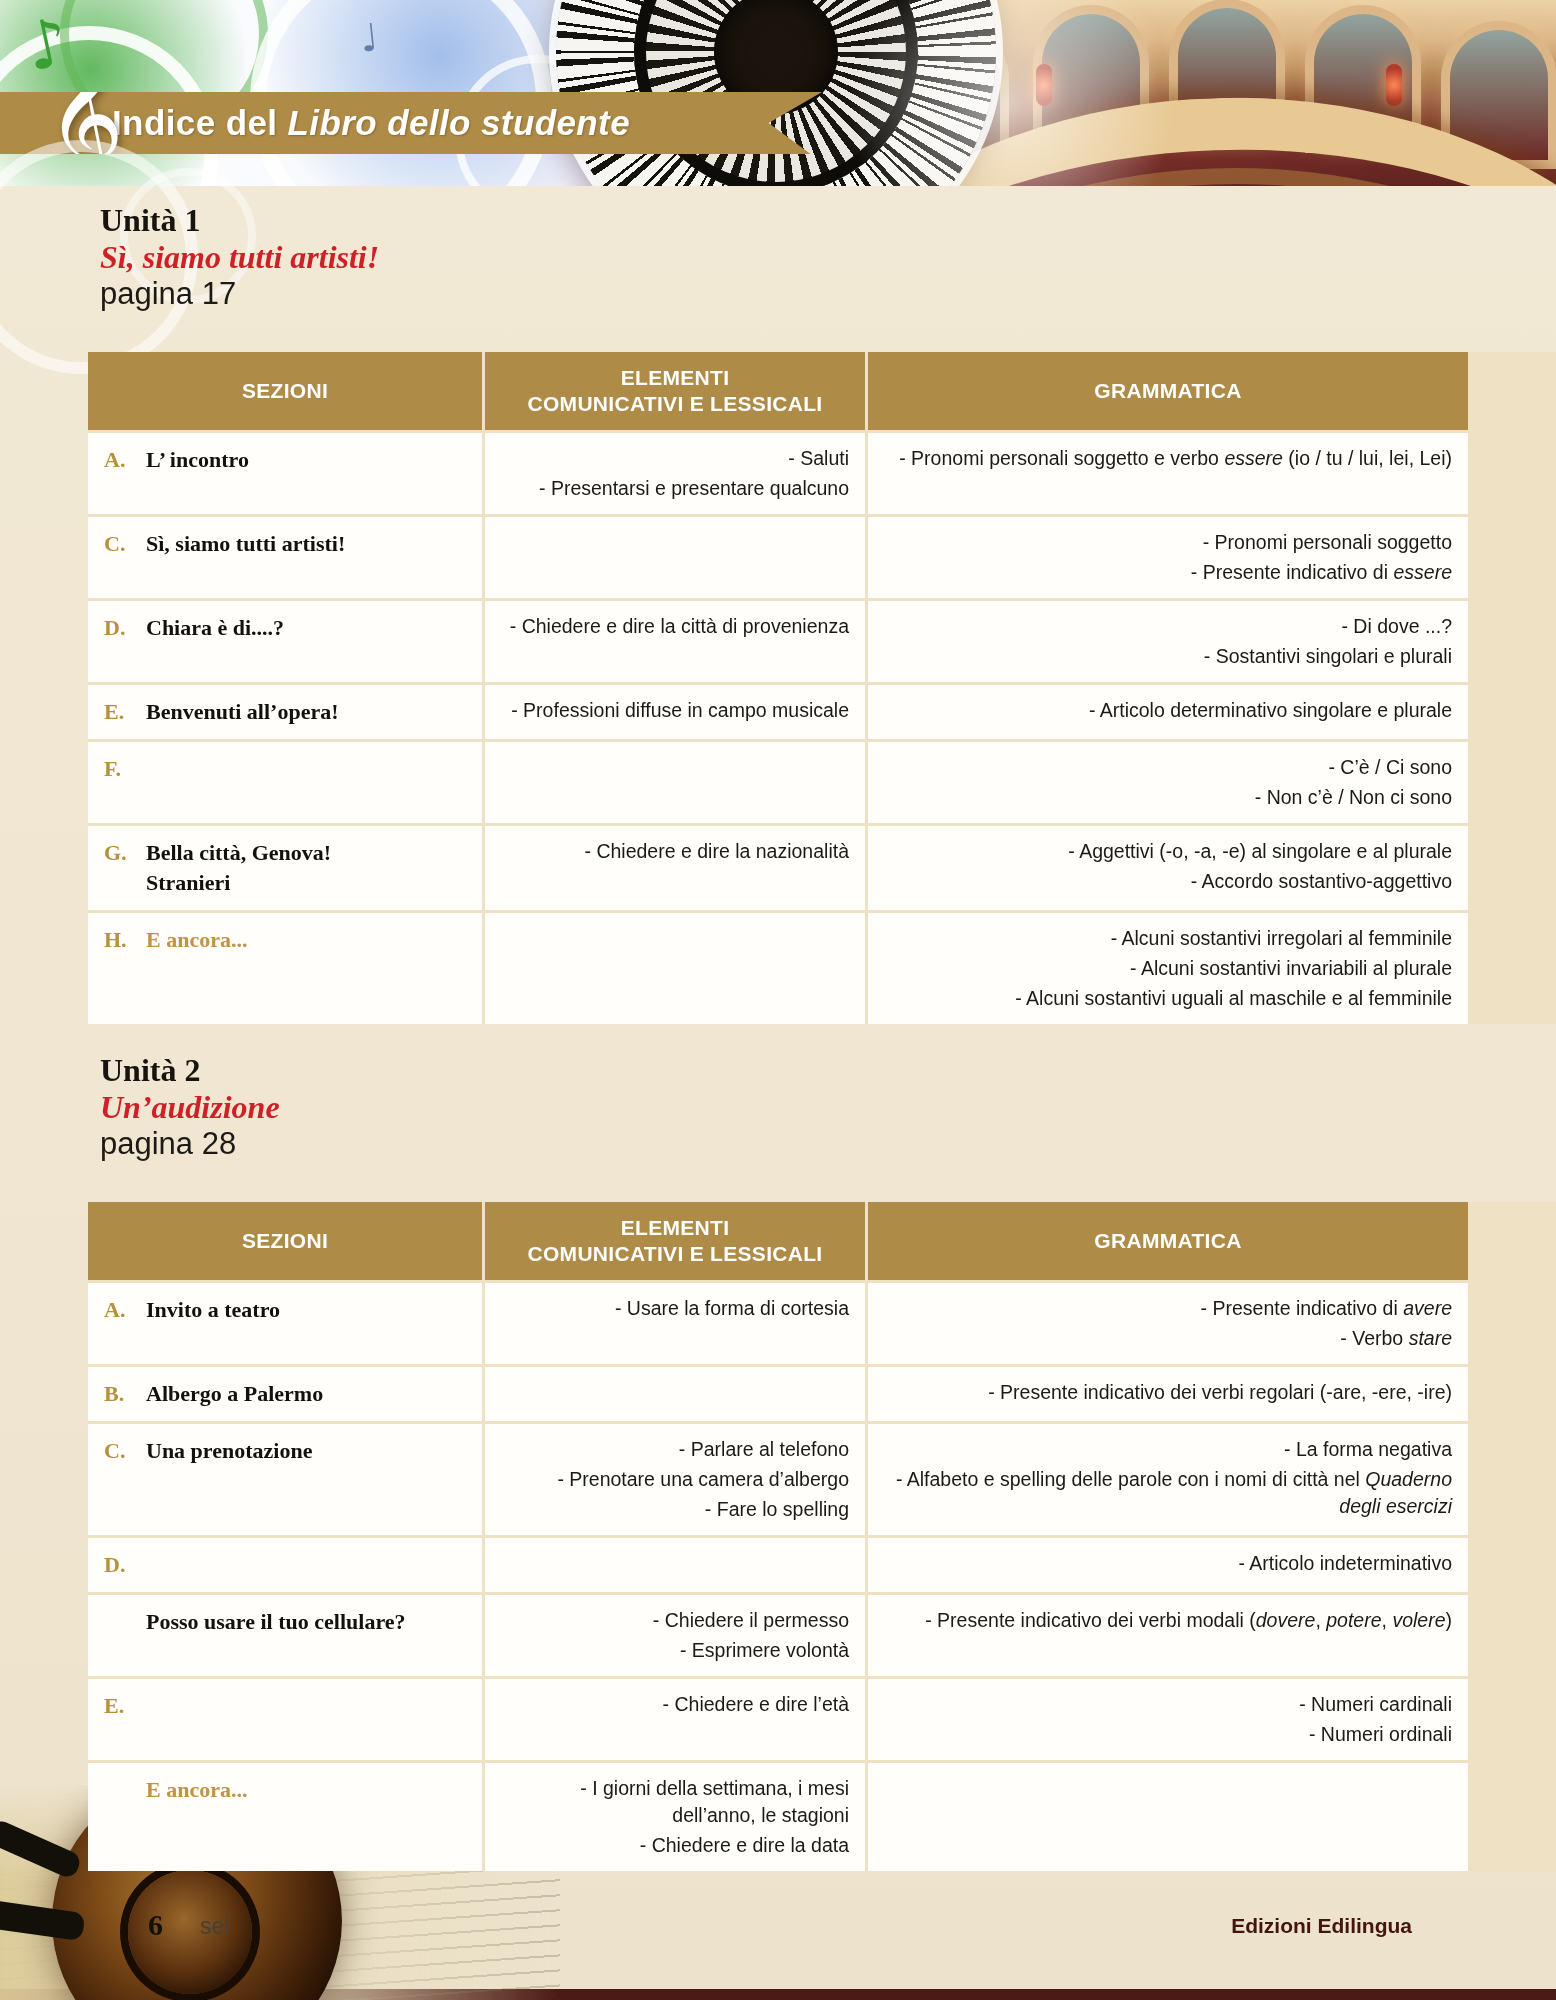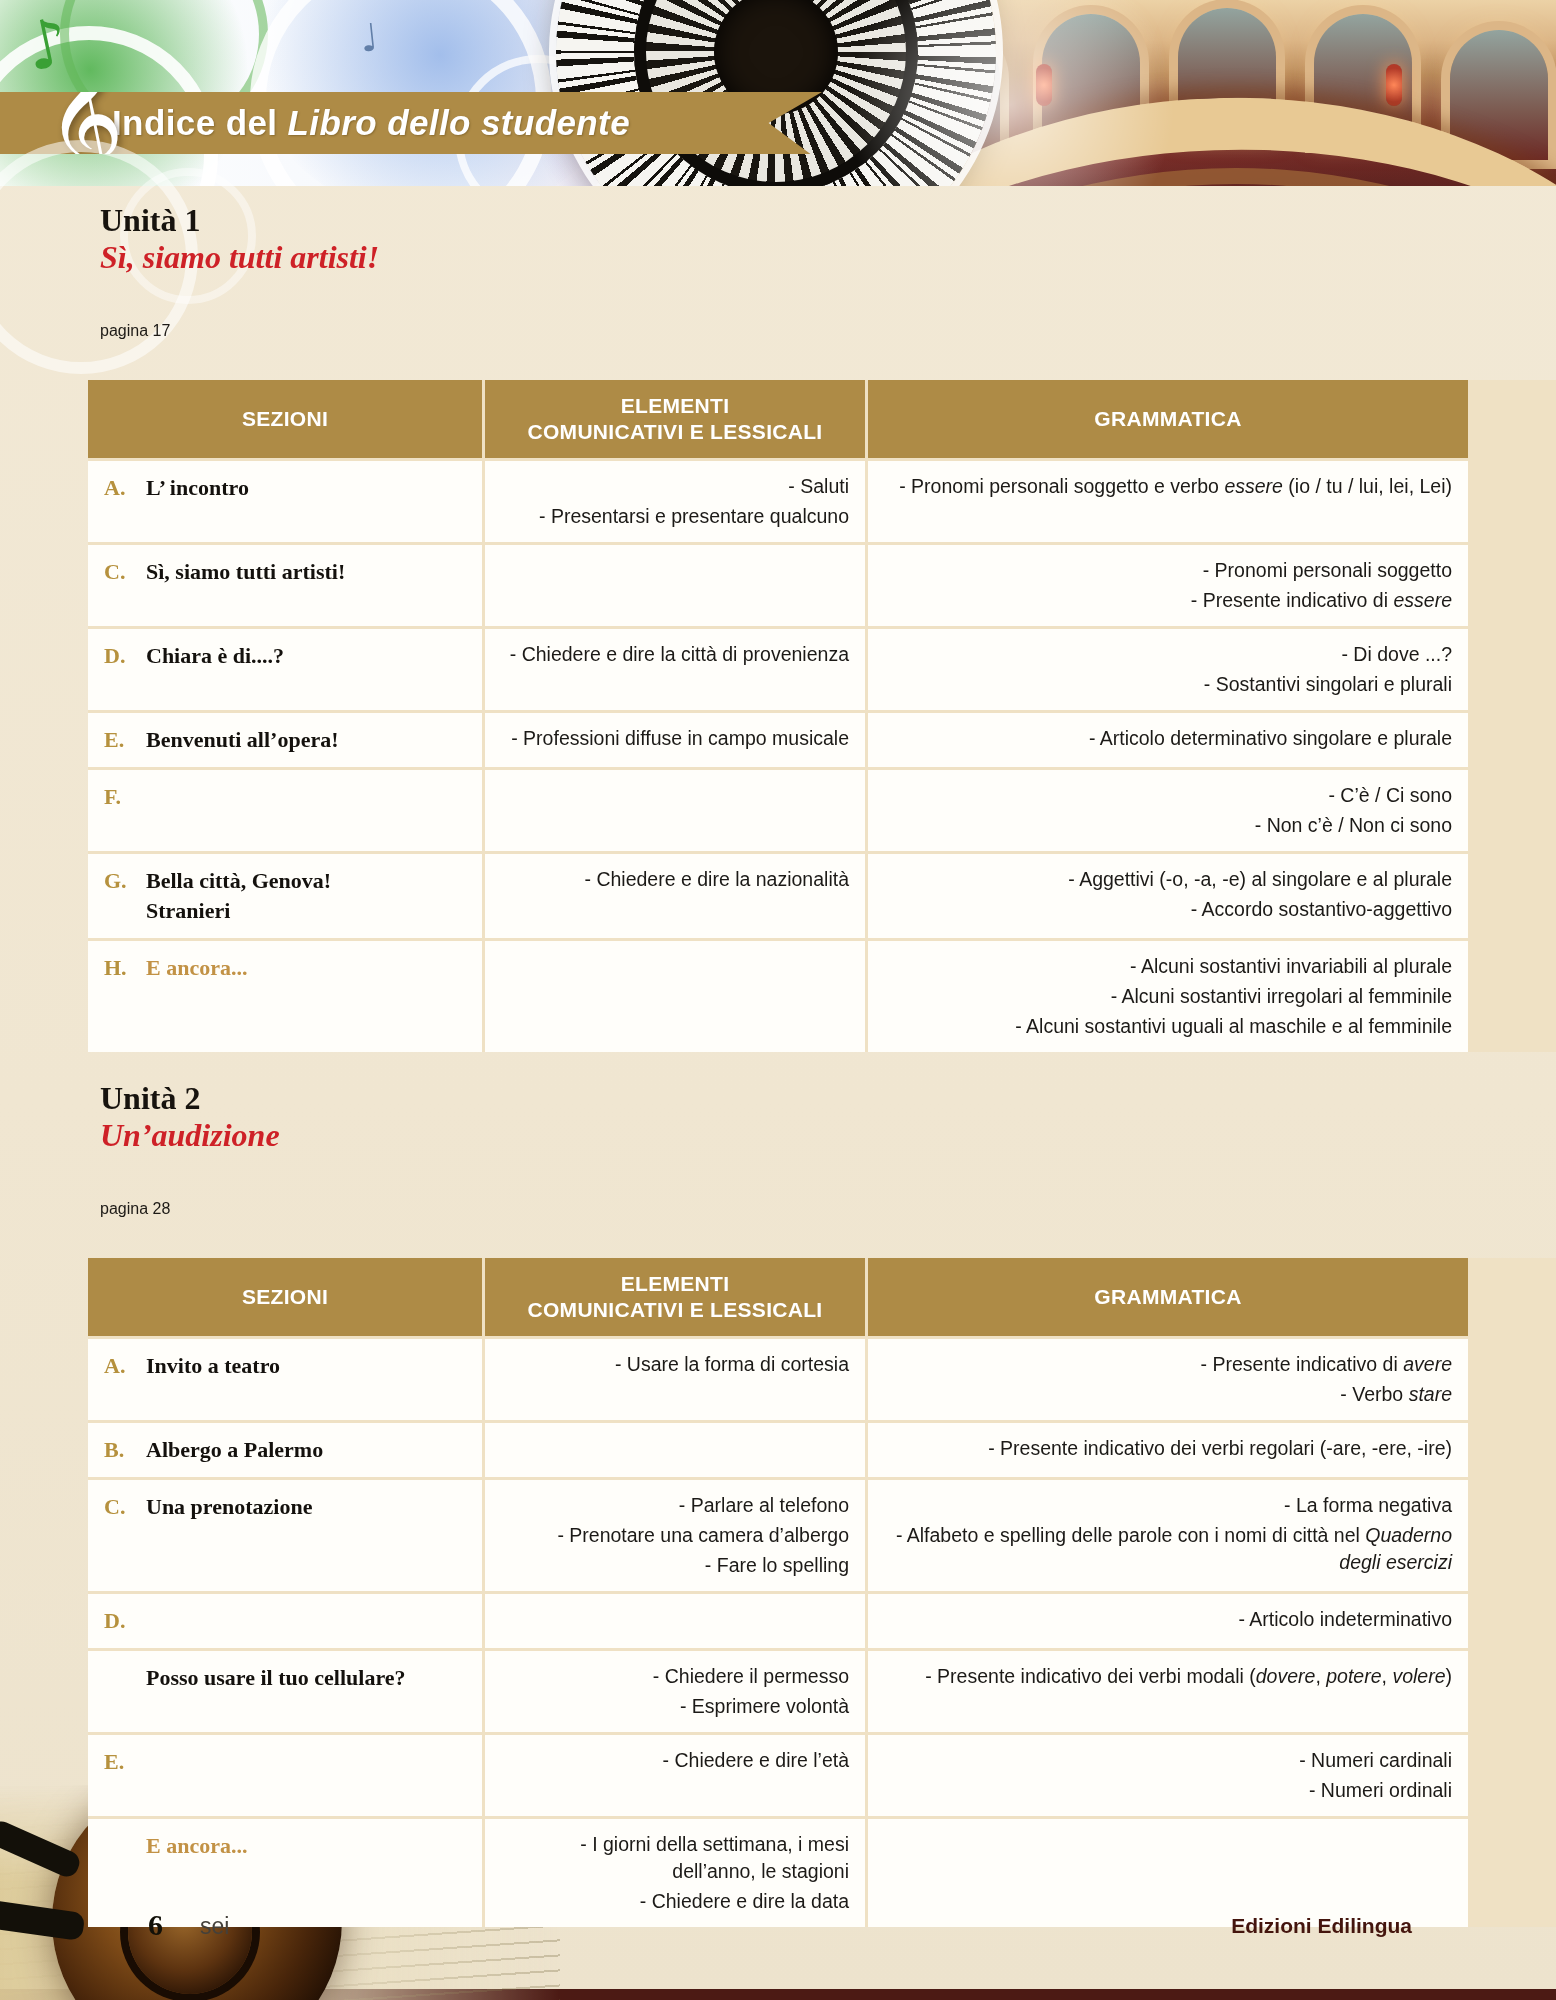--- a/index.html
+++ b/index.html
@@ -63,21 +63,21 @@
   
   .content{position:absolute;left:0;top:186px;width:1556px;z-index:2;}
   .unit{margin:0;}
   .unit + .unit{margin-top:28px;}
   .unit:first-child{margin-top:16px;}
   .unit-heading{display:flex;align-items:baseline;margin:0 85px 40px 100px;flex-direction:column;}
   .unit-label{font-family:"Liberation Serif","DejaVu Serif",serif;font-weight:bold;font-size:32px;color:#17130e;
               width:196px;flex:0 0 auto;}
   .unit-title{font-family:"Liberation Serif","DejaVu Serif",serif;font-weight:bold;font-style:italic;
               font-size:32px;color:#ce2127;flex:1 1 auto;}
-  .unit-page{font-size:16px;color:#1d1a16;margin-right:134px;flex:0 0 auto;margin-top:46px;}
+  .unit-page{font-size:31px;color:#1d1a16;margin-right:134px;flex:0 0 auto;}
 
   .toc-table{display:grid;grid-template-columns:394px 380px 600px;gap:3px;width:1471px;margin-left:88px;
              background:#efe1c4;}
   .th{background:#ae8b46;color:#ffffff;font-weight:bold;font-size:21px;line-height:26px;letter-spacing:.3px;
       text-align:center;display:flex;align-items:center;justify-content:center;min-height:78px;white-space:pre-line;}
   .cell{background:#fffefa;padding:12px 16px;min-height:27px;}
   .cell.sezioni{display:flex;gap:14px;}
   .letter{font-family:"Liberation Serif","DejaVu Serif",serif;font-weight:bold;font-size:22px;color:#b6913d;
           min-width:28px;flex:0 0 auto;line-height:30px;}
   .stitle{font-family:"Liberation Serif","DejaVu Serif",serif;font-weight:bold;font-size:22px;color:#14110d;
@@ -247,22 +247,22 @@
               <li class="item">- Accordo sostantivo-aggettivo</li>
             </ul>
           </div>
           <div class="cell sezioni">
             <span class="letter">H.</span>
             <span class="stitle gold">E ancora...</span>
           </div>
           <div class="cell"></div>
           <div class="cell">
             <ul class="items">
+              <li class="item">- Alcuni sostantivi irregolari al femminile</li>
               <li class="item">- Alcuni sostantivi invariabili al plurale</li>
-              <li class="item">- Alcuni sostantivi irregolari al femminile</li>
               <li class="item">- Alcuni sostantivi uguali al maschile e al femminile</li>
             </ul>
           </div>
         </div>
   </section>
 
   <section class="unit">
     <div class="unit-heading">
       <span class="unit-label">Unità 2</span>
       <span class="unit-title">Un’audizione</span>

